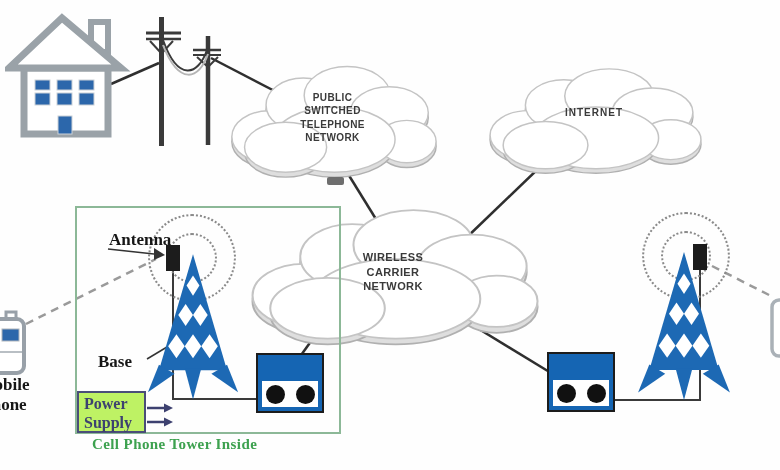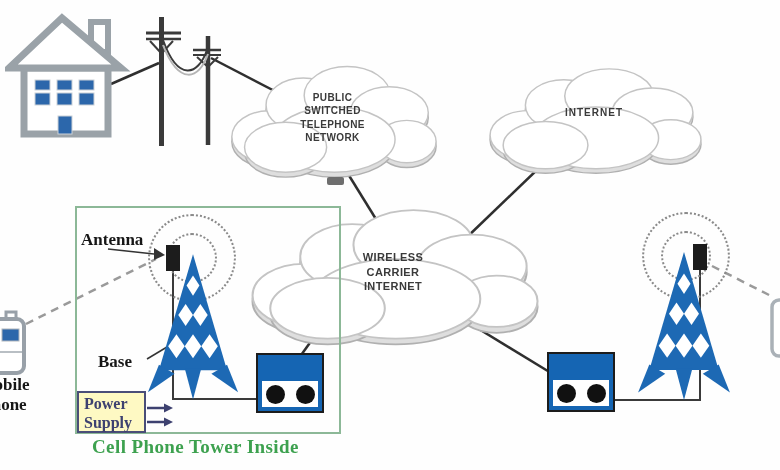--- a/index.html
+++ b/index.html
@@ -13,32 +13,32 @@
   .cloud-back{fill:#dedede;stroke:#b0b0b0;stroke-width:1.5;}
   .cloud-front{fill:#ffffff;stroke:#c4c4c4;stroke-width:1.5;}
   .cloud-label{position:absolute;left:0;top:0;right:0;bottom:0;display:flex;align-items:center;justify-content:center;
     text-align:center;font-family:"Liberation Sans",sans-serif;font-weight:bold;color:#3a3a3a;
     white-space:pre-line;line-height:1.35;}
   .pstn-label{font-size:10px;letter-spacing:.4px;text-align:center;}
   .internet-label{font-size:10px;letter-spacing:1px;padding-bottom:8px;}
   .wireless-label{font-size:11px;letter-spacing:.4px;}
   
   .lbl{position:absolute;font-size:17px;font-weight:600;color:#161616;white-space:pre-line;}
-  .caption{position:absolute;font-size:19px;font-weight:bold;color:#3da14f;letter-spacing:.4px;}
+  .caption{position:absolute;font-size:15px;font-weight:bold;color:#3da14f;letter-spacing:.4px;}
   
   .wave{position:absolute;border:2px dotted #8a8a8a;border-radius:50%;}
   
   .antenna{position:absolute;width:14px;height:26px;background:#1c1c1c;}
   
   .base-station{position:absolute;width:68px;height:60px;background:#1565b3;border:2px solid #1c1c1c;box-sizing:border-box;}
   .bs-band{position:absolute;left:4px;right:4px;bottom:4px;height:26px;background:#fff;
     display:flex;align-items:center;justify-content:center;gap:11px;}
   .bs-dot{width:19px;height:19px;border-radius:50%;background:#111;}
   
-  .power-supply{position:absolute;left:77px;top:391px;width:69px;height:42px;background:#fef9c3;
+  .power-supply{position:absolute;left:77px;top:391px;width:69px;height:42px;background:#bef264;
     border:2px solid #4a4e78;box-sizing:border-box;color:#3d4170;font-weight:bold;font-size:16px;
     line-height:1.2;padding:1px 0 0 5px;white-space:pre-line;}
   
   .green-box{position:absolute;left:75px;top:206px;width:266px;height:228px;border:2px solid #8cb897;box-sizing:border-box;z-index:5;}
   .smudge{position:absolute;left:327px;top:177px;width:17px;height:8px;background:#6e6e6e;border-radius:2px;z-index:4;}
   .z1{z-index:1}.z2{z-index:2}.z3{z-index:3}.z4{z-index:4}.z6{z-index:6}.z7{z-index:7}.z8{z-index:8}
 </style>
 </head>
 <body>
 
@@ -168,21 +168,21 @@
           <ellipse cx="80" cy="52" rx="38" ry="28"></ellipse>
           <ellipse cx="125" cy="42" rx="44" ry="30"></ellipse>
         <ellipse cx="168" cy="60" rx="40" ry="27"></ellipse>
           <ellipse cx="186" cy="90" rx="30" ry="22"></ellipse>
           <ellipse cx="112" cy="88" rx="62" ry="34"></ellipse>
           <ellipse cx="62" cy="96" rx="42" ry="26"></ellipse>
       </g>
     </svg>
     <div class="cloud-label wireless-label">WIRELESS
 CARRIER
-INTERNET</div>
+NETWORK</div>
   </div>
 
   <div class="smudge"></div>
 
   <div class="wave z4" style="left:148px;top:214px;width:84px;height:84px;"></div>
   <div class="wave z4" style="left:167px;top:233px;width:46px;height:46px;"></div>
   <div class="wave z4" style="left:642px;top:212px;width:84px;height:84px;"></div>
   <div class="wave z4" style="left:661px;top:231px;width:46px;height:46px;"></div>
 
   <div class="green-box"></div>
@@ -252,17 +252,17 @@
     <rect x="32" y="19" width="17" height="12" fill="#2c67ab" stroke="#b0b6bc" stroke-width="1"></rect>
     <line x1="5" y1="42" x2="52" y2="42" stroke="#b9bfc4" stroke-width="2"></line>
   </svg>
   <div class="lbl z8" style="left:-28px;top:375px;width:64px;text-align:center;line-height:1.15;">Mobile
 Phone</div>
 
   <svg class="abs z2" style="left:769px;top:292px" width="56" height="68" viewBox="0 0 56 68">
     <rect x="3" y="8" width="50" height="56" rx="7" fill="#fff" stroke="#aab1b7" stroke-width="3.5"></rect>
   </svg>
 
-  <div class="lbl z8" style="left:81px;top:230px;">Antenna</div>
+  <div class="lbl z8" style="left:75px;top:230px;padding-left:34px;">Antenna</div>
   <div class="lbl z8" style="left:98px;top:352px;">Base</div>
   <div class="caption z8" style="left:92px;top:436px;">Cell Phone Tower Inside</div>
 
 </div>
 
 </body></html>

